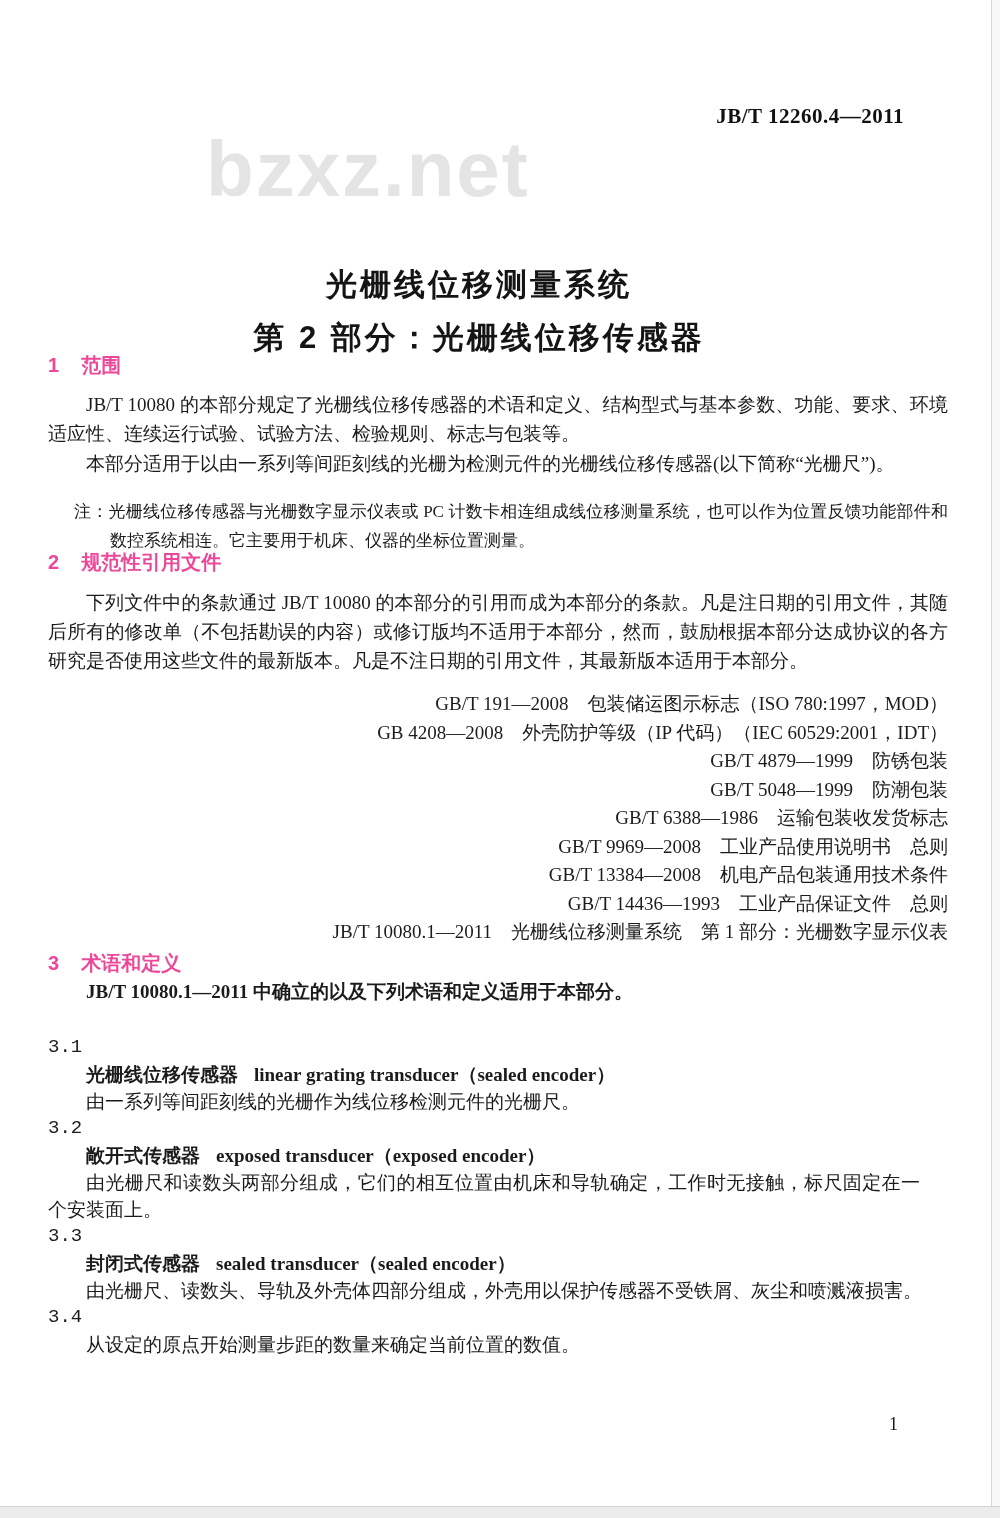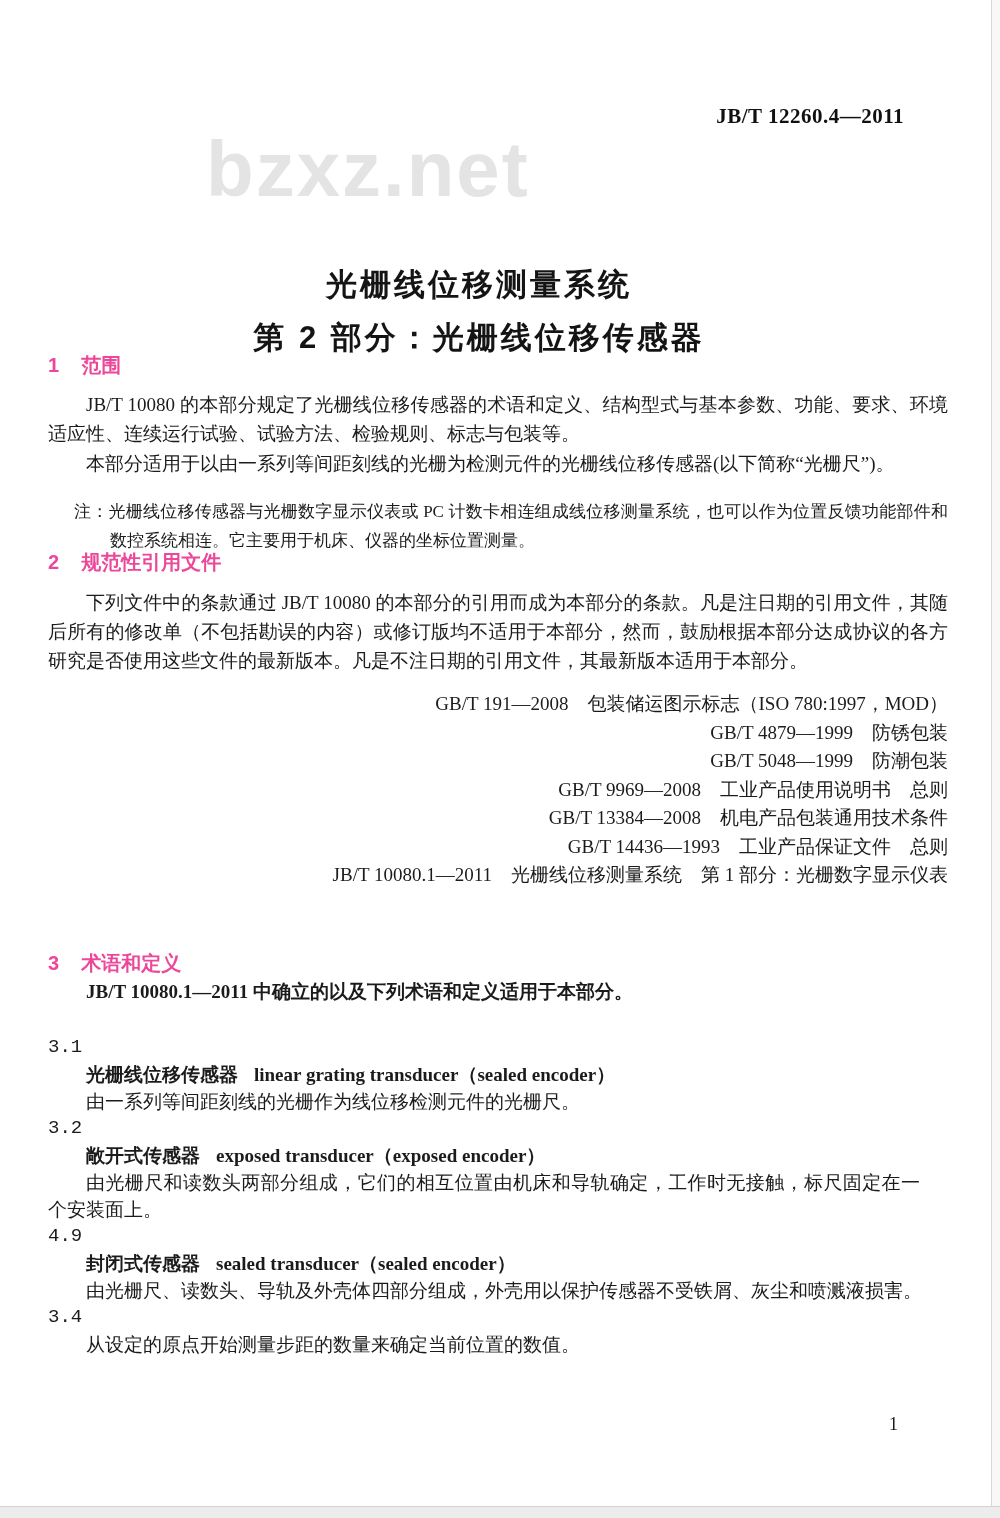--- a/index.html
+++ b/index.html
@@ -82,22 +82,24 @@
 <p class="abs para" id="s1p2">本部分适用于以由一系列等间距刻线的光栅为检测元件的光栅线位移传感器(以下简称“光栅尺”)。</p>
 <p class="abs" id="s1note">注：光栅线位移传感器与光栅数字显示仪表或 PC 计数卡相连组成线位移测量系统，也可以作为位置反馈功能部件和数控系统相连。它主要用于机床、仪器的坐标位置测量。</p>
 
 <div class="abs sec-h" id="s2h">
   <span class="num">2</span><span class="htxt">规范性引用文件</span>
 </div>
 <p class="abs para" id="s2p1">下列文件中的条款通过 JB/T 10080 的本部分的引用而成为本部分的条款。凡是注日期的引用文件，其随后所有的修改单（不包括勘误的内容）或修订版均不适用于本部分，然而，鼓励根据本部分达成协议的各方研究是否使用这些文件的最新版本。凡是不注日期的引用文件，其最新版本适用于本部分。</p>
 
 <div class="abs" id="refs">
   <p class="ref">GB/T 191—2008　包装储运图示标志（ISO 780:1997，MOD）</p>
+  <p class="ref">GB 4208—2008　外壳防护等级（IP 代码）（IEC 60529:2001，IDT）</p>
   <p class="ref">GB/T 4879—1999　防锈包装</p>
   <p class="ref">GB/T 5048—1999　防潮包装</p>
+  <p class="ref">GB/T 6388—1986　运输包装收发货标志</p>
   <p class="ref">GB/T 9969—2008　工业产品使用说明书　总则</p>
   <p class="ref">GB/T 13384—2008　机电产品包装通用技术条件</p>
   <p class="ref">GB/T 14436—1993　工业产品保证文件　总则</p>
   <p class="ref">JB/T 10080.1—2011　光栅线位移测量系统　第 1 部分：光栅数字显示仪表</p>
 </div>
 
 <div class="abs sec-h" id="s3h">
   <span class="num">3</span><span class="htxt">术语和定义</span>
 </div>
 <p class="abs para" id="s3intro">JB/T 10080.1—2011 中确立的以及下列术语和定义适用于本部分。</p>
@@ -108,21 +110,21 @@
     <span class="zh">光栅线位移传感器</span><span class="en">linear grating transducer（sealed encoder）</span>
   </p>
   <p class="tdef">由一系列等间距刻线的光栅作为线位移检测元件的光栅尺。</p>
 
   <p class="tnum">3.2</p>
   <p class="term">
     <span class="zh">敞开式传感器</span><span class="en">exposed transducer（exposed encoder）</span>
   </p>
   <p class="tdef narrow">由光栅尺和读数头两部分组成，它们的相互位置由机床和导轨确定，工作时无接触，标尺固定在一个安装面上。</p>
 
-  <p class="tnum">4.9</p>
+  <p class="tnum">3.3</p>
   <p class="term">
     <span class="zh">封闭式传感器</span><span class="en">sealed transducer（sealed encoder）</span>
   </p>
   <p class="tdef">由光栅尺、读数头、导轨及外壳体四部分组成，外壳用以保护传感器不受铁屑、灰尘和喷溅液损害。</p>
 
   <p class="tnum">3.4</p>
   <p class="tdef">从设定的原点开始测量步距的数量来确定当前位置的数值。</p>
 </div>
 
 <div class="abs" id="page-number">1</div>

